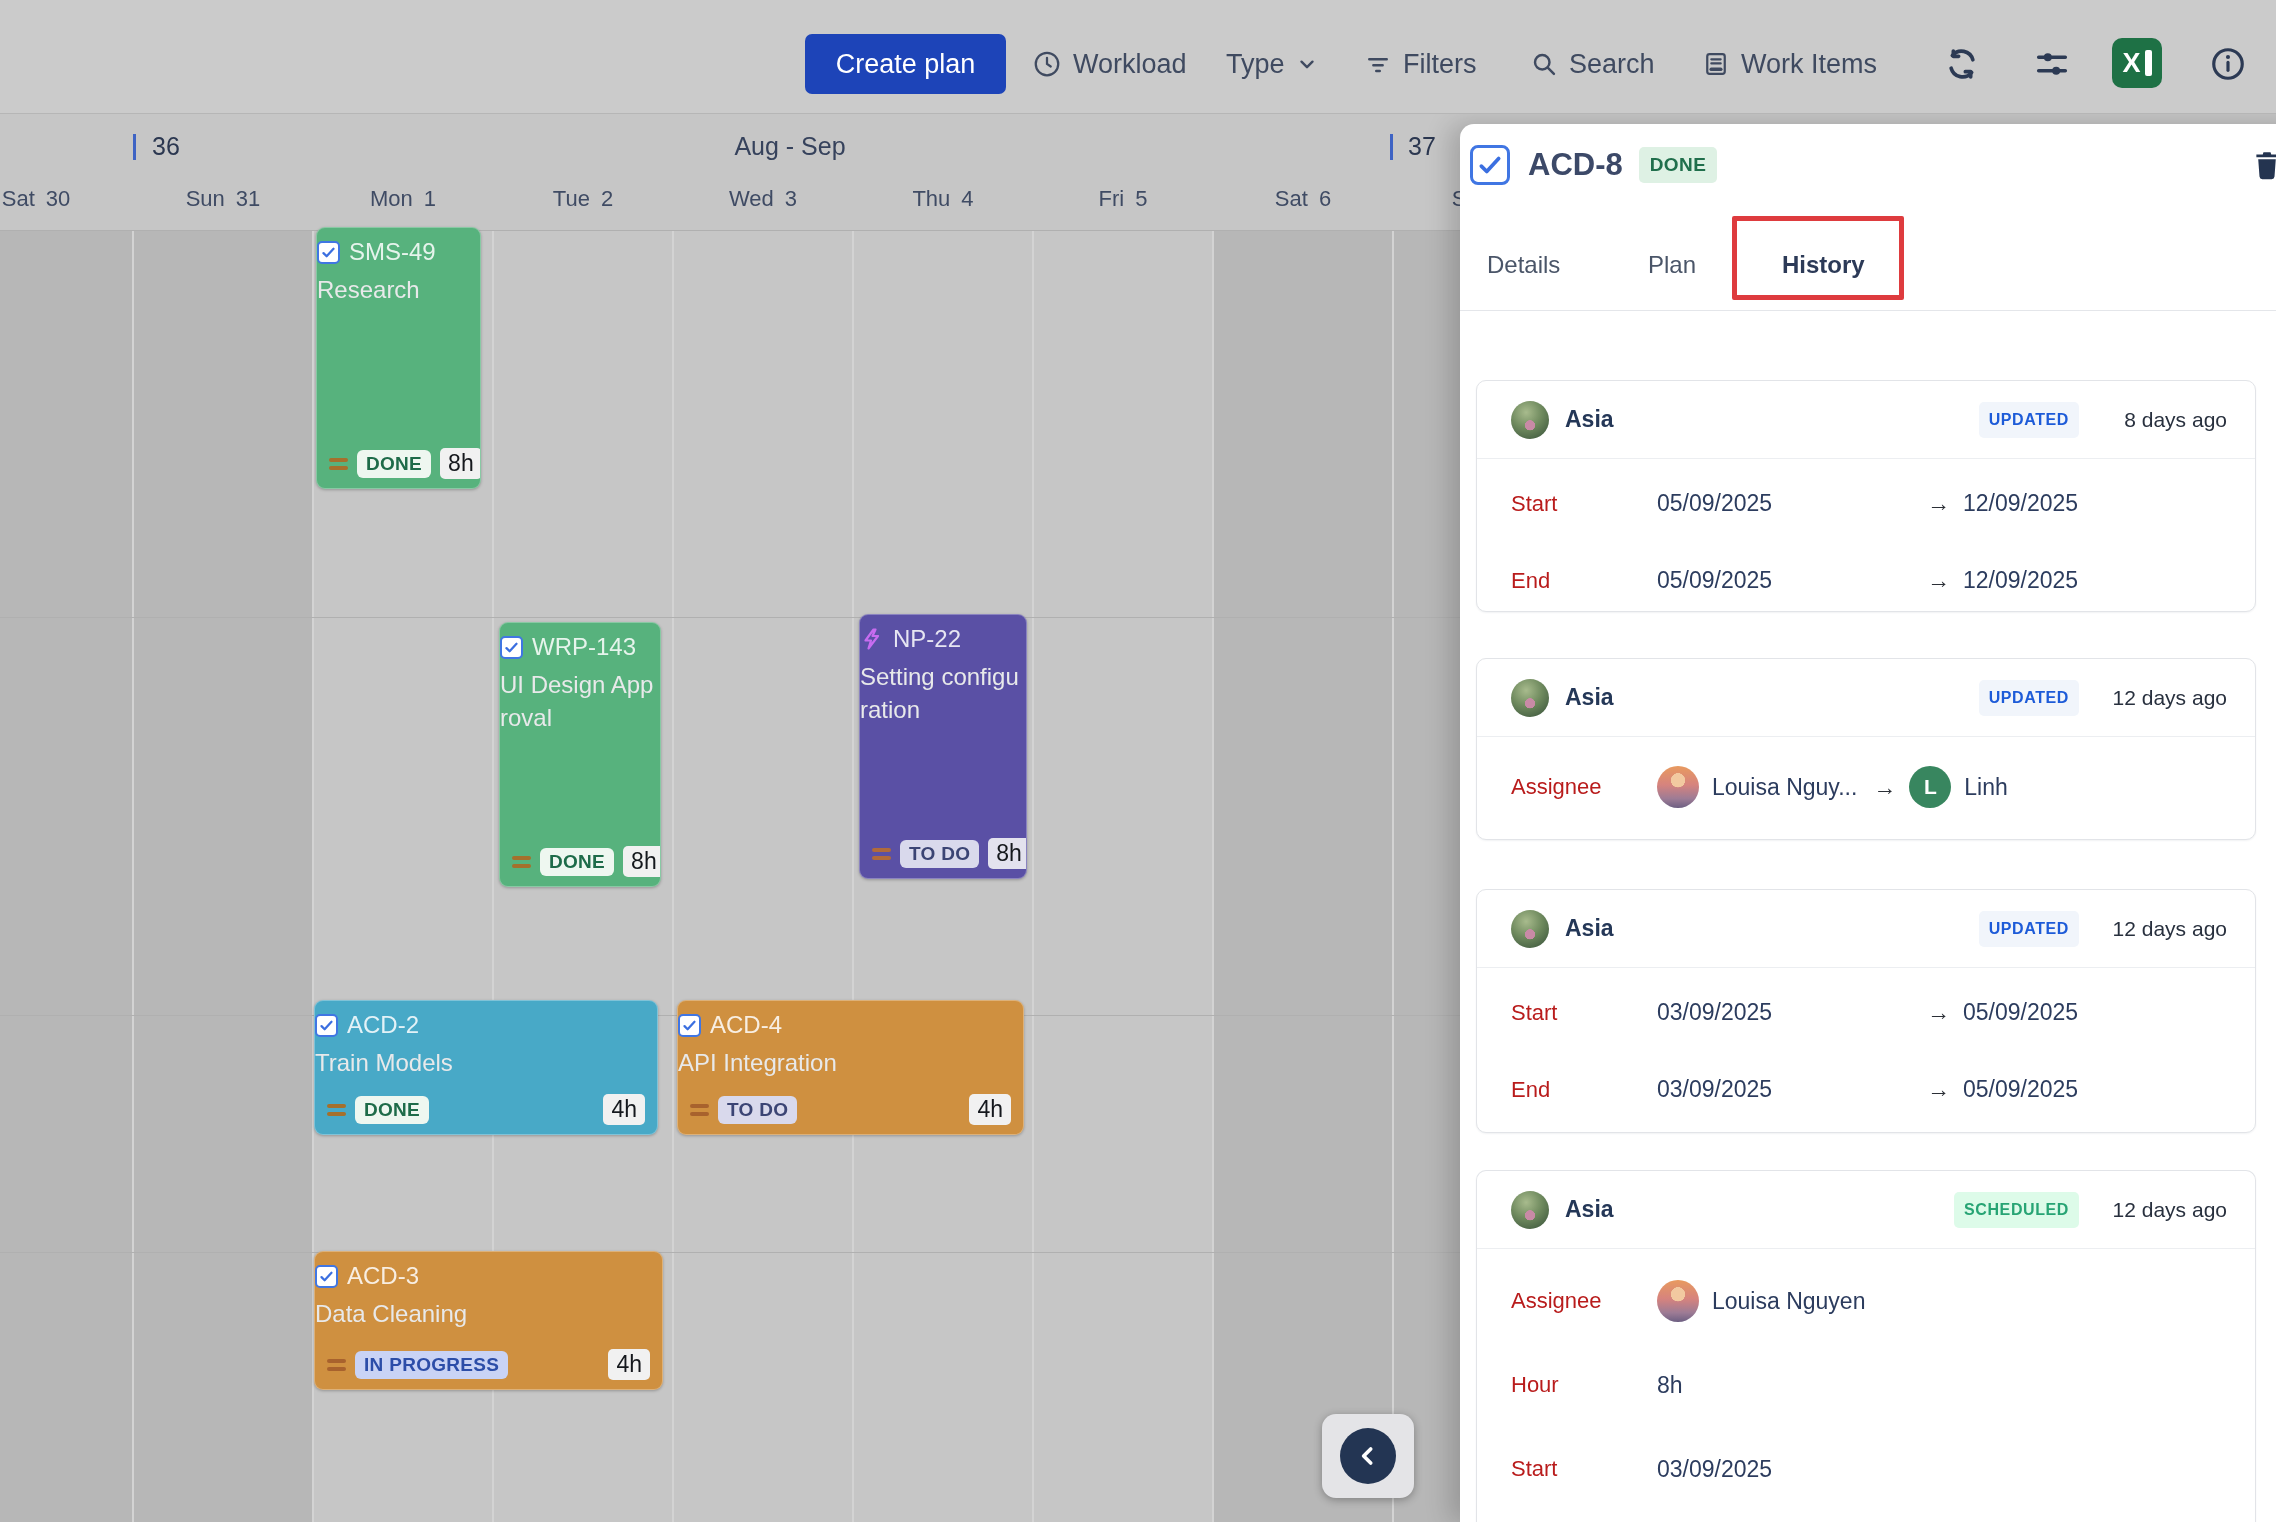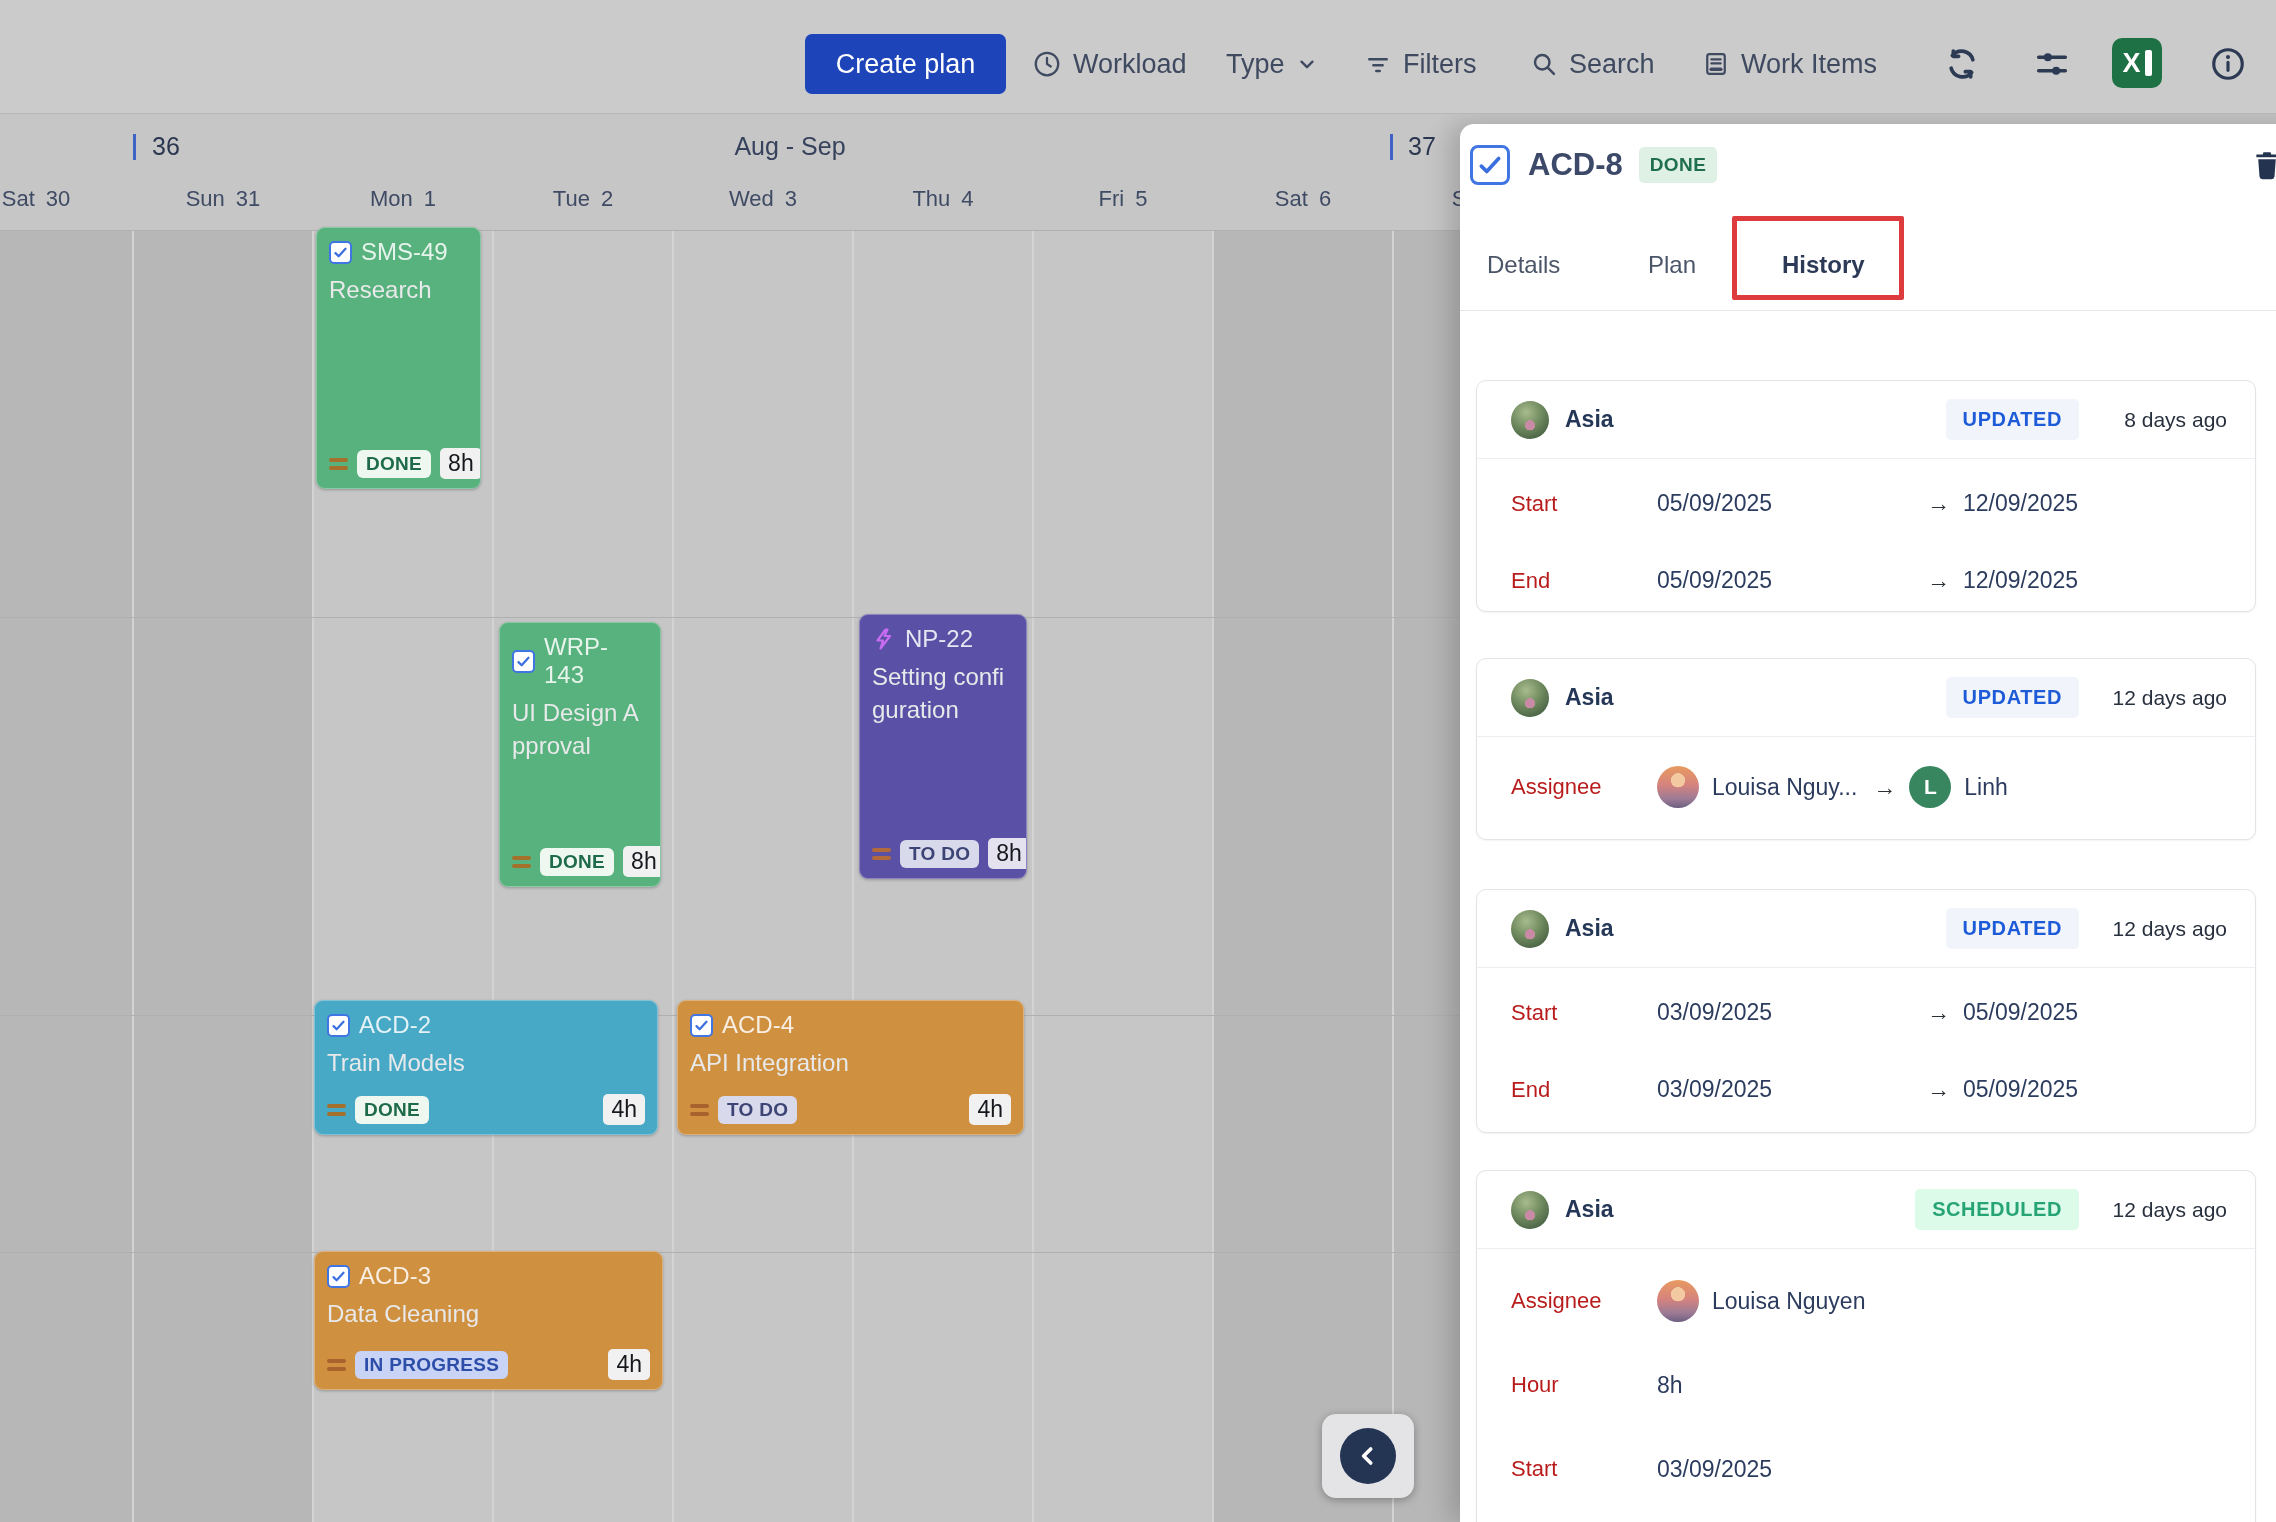--- a/index.html
+++ b/index.html
@@ -22,21 +22,21 @@
   .calendar { position:absolute; left:0; top:114px; width:2276px; bottom:0; background:#c6c6c6; z-index:1; }
   .weekend-shade { position:absolute; top:116px; bottom:0; background:#b7b7b7; }
   .vline { position:absolute; top:116px; bottom:0; width:2px; background:#d3d3d3; }
   .hline { position:absolute; left:0; width:1476px; height:1px; background:#b0b0b0; }
   .week-tick { position:absolute; top:20px; width:3px; height:26px; background:#3e63c4; }
   .week-label { position:absolute; top:18px; font-size:25px; font-weight:500; color:#2b3750; }
   .month-label { position:absolute; left:640px; top:18px; width:300px; text-align:center; font-size:25px; font-weight:500; color:#36425c; }
   .day-label { position:absolute; top:72px; width:120px; margin-left:-60px; display:flex; justify-content:center; gap:11px; font-size:22px; font-weight:500; color:#3f4b64; }
 
   
-  .card { position:absolute; border-radius:9px; padding:10px 12px; box-shadow:0 1px 3px rgba(0,0,0,.25); border:1px solid rgba(255,255,255,.3); cursor:pointer; overflow:hidden; }
+  .card { position:absolute; border-radius:9px; padding:10px 0; box-shadow:0 1px 3px rgba(0,0,0,.25); border:1px solid rgba(255,255,255,.3); cursor:pointer; overflow:hidden; }
   .card.green  { background:#57b27d; }
   .card.purple { background:#5a50a5; }
   .card.teal   { background:#48a9c7; }
   .card.orange { background:#cf9040; }
   .card-head { display:flex; align-items:center; gap:9px; color:rgba(255,255,255,.85); font-size:24px; }
   .card-cb { width:23px; height:23px; background:#fff; border:2px solid #4076e3; border-radius:5px; display:flex; align-items:center; justify-content:center; flex:none; }
   .card-title { margin-top:7px; color:#e8e9ea; font-size:24px; line-height:1.38; word-break:break-all; }
   .card-foot { position:absolute; left:12px; right:12px; bottom:9px; display:flex; align-items:center; gap:9px; }
   .prio { display:flex; flex-direction:column; gap:4px; flex:none; }
   .prio i { display:block; width:19px; height:4px; border-radius:2px; background:#a5702c; }
@@ -65,21 +65,21 @@
   .tabs-divider { position:absolute; left:0; top:186px; width:100%; height:1px; background:#e4e6ea; }
 
   .entry { position:absolute; left:16px; width:780px; background:#fff; border:1px solid #e2e4e8; border-radius:10px; box-shadow:0 1px 2px rgba(9,30,66,.06);margin-top:44px; }
   .entry-header { display:flex; align-items:center; height:78px; padding:0 28px 0 34px; border-bottom:1px solid #eceef1; }
   .avatar { width:38px; height:38px; border-radius:50%; flex:none;
             background:radial-gradient(circle at 50% 64%, #c98aa6 0 16%, rgba(0,0,0,0) 17%),
                        radial-gradient(circle at 40% 30%, #a8bb8d 0%, #6f8a5e 45%, #4c6647 78%, #3c5239 100%); }
   .avatar.louisa { background:radial-gradient(circle at 50% 34%, #f2c9a0 0 20%, rgba(0,0,0,0) 21%),
                    linear-gradient(180deg, #e89a5f 0%, #d6837e 45%, #9d7b95 78%, #6d5f82 100%); }
   .user-name { margin-left:16px; font-size:23px; font-weight:bold; color:#243757; }
-  .action-badge { margin-left:auto; font-size:20px; font-weight:bold; letter-spacing:.6px; padding:9px 17px; border-radius:5px; }
+  .action-badge { margin-left:auto; font-size:16px; font-weight:bold; letter-spacing:.6px; padding:9px 10px; border-radius:5px; }
   .a-updated { background:#f1f5fb; color:#1d5bd8; }
   .a-scheduled { background:#ddfbe9; color:#27a474; }
   .entry-time { margin-left:20px; font-size:21px; color:#28303e; min-width:128px; text-align:right; }
   .erow { display:flex; align-items:center; height:77px; padding-left:34px; font-size:23px; color:#2c3c5e; }
   .erow .lbl { width:146px; font-size:22px; color:#b91c1c; flex:none; }
   .erow .from { width:270px; flex:none; }
   .erow .arrow { color:#2b2f36; margin-right:13px; font-size:23px; }
   .erow .mini-avatar { width:42px; height:42px; border-radius:50%; flex:none; margin-right:13px; }
   .l-circle { width:42px; height:42px; border-radius:50%; background:#38865f; color:#fff; font-size:21px; font-weight:bold; display:flex; align-items:center; justify-content:center; flex:none; margin-right:13px; }
   .scrollbar-thumb { position:absolute; right:3px; top:1276px; width:11px; height:190px; background:#bcc0c7; border-radius:6px; cursor:pointer; }

